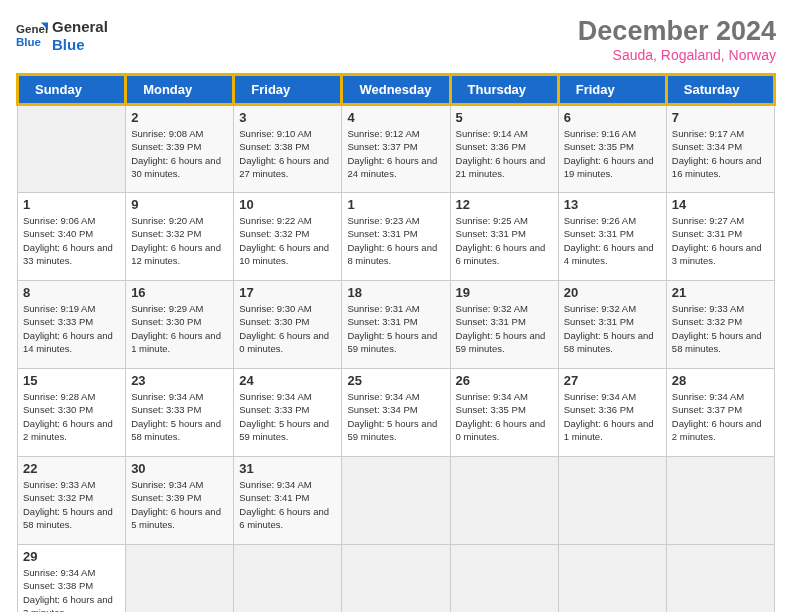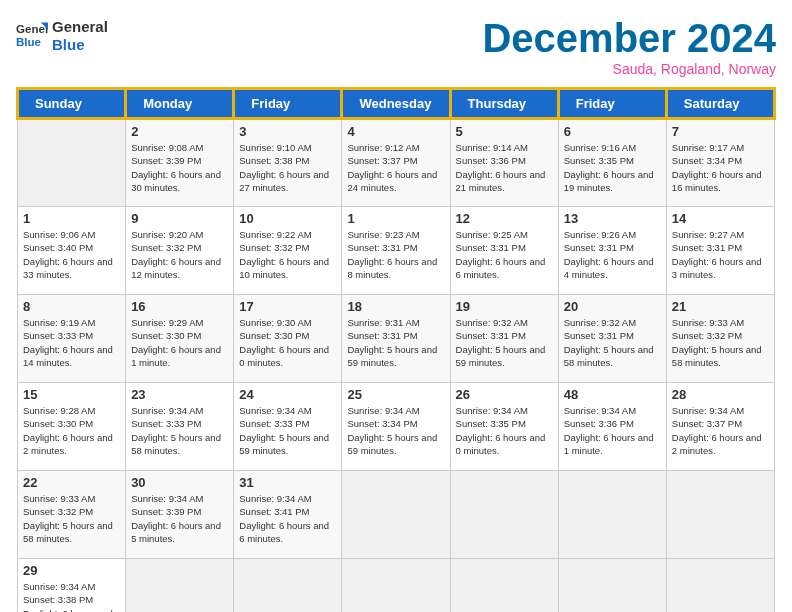--- a/index.html
+++ b/index.html
@@ -22,23 +22,23 @@
       gap: 4px;
     }
     .logo-icon {
       width: 32px;
       height: 32px;
     }
     .title-block {
       text-align: right;
     }
     .month-title {
-      font-size: 40px;
+      font-size: 27px;
       font-weight: bold;
-      color: #0369a1;
+      color: #737373;
     }
     .location {
       font-size: 14px;
       color: #ec4899;
     }
     table {
       width: 100%;
       border-collapse: collapse;
       table-layout: fixed;
     }
@@ -217,21 +217,21 @@
         </td>
         <td>
           <span class="day-num">25</span>
           <div class="day-info"><span>Sunrise: 9:34 AM</span><br><span>Sunset: 3:34 PM</span><br><span>Daylight: 5 hours and 59 minutes.</span></div>
         </td>
         <td>
           <span class="day-num">26</span>
           <div class="day-info"><span>Sunrise: 9:34 AM</span><br><span>Sunset: 3:35 PM</span><br><span>Daylight: 6 hours and 0 minutes.</span></div>
         </td>
         <td>
-          <span class="day-num">48</span>
+          <span class="day-num">27</span>
           <div class="day-info"><span>Sunrise: 9:34 AM</span><br><span>Sunset: 3:36 PM</span><br><span>Daylight: 6 hours and 1 minute.</span></div>
         </td>
         <td>
           <span class="day-num">28</span>
           <div class="day-info"><span>Sunrise: 9:34 AM</span><br><span>Sunset: 3:37 PM</span><br><span>Daylight: 6 hours and 2 minutes.</span></div>
         </td>
       </tr>
       <tr>
         <td>
           <span class="day-num">22</span>

